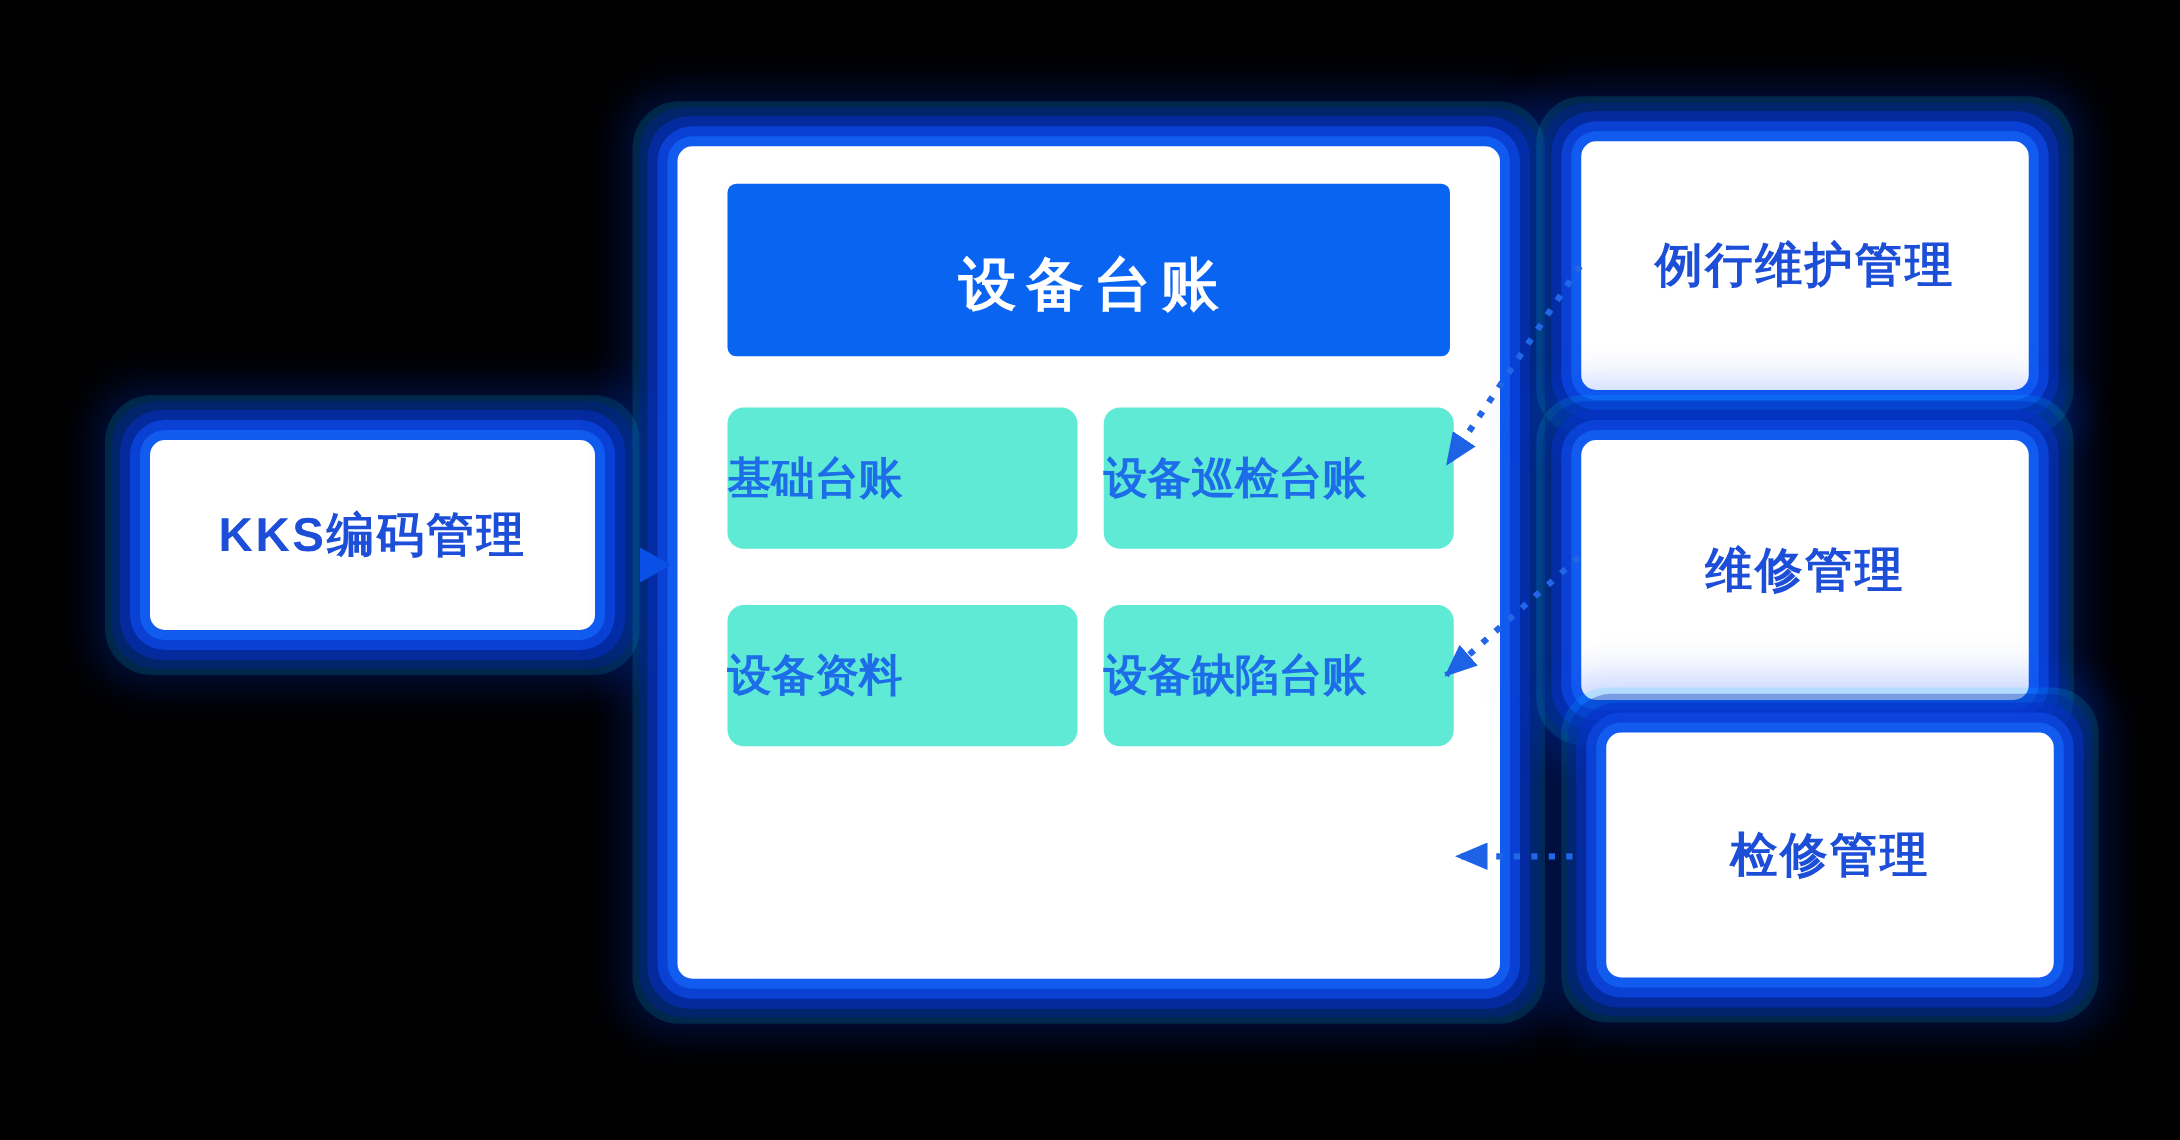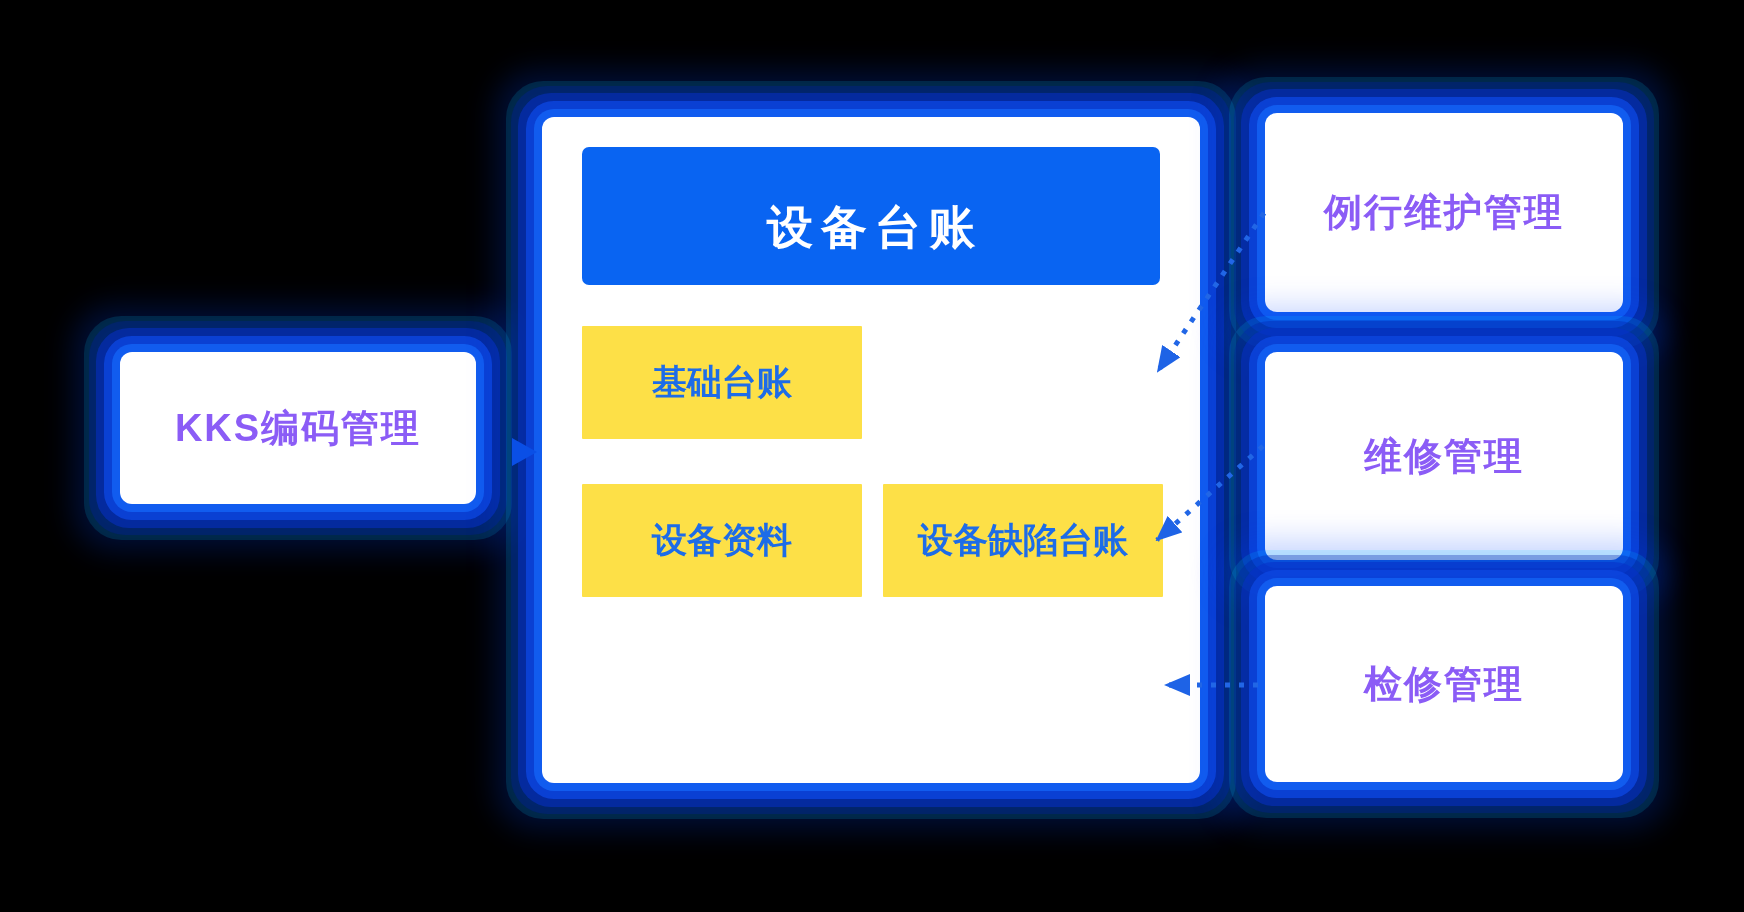--- a/index.html
+++ b/index.html
@@ -13,21 +13,21 @@
     box-shadow:
       0 0 0 8px  rgba(18,94,240,0.95),
       0 0 0 16px rgba(13,70,225,0.78),
       0 0 0 24px rgba(8,48,200,0.55),
       0 0 0 31px rgba(4,28,165,0.32),
       0 0 0 36px rgba(0,210,255,0.14),
       0 0 30px 46px rgba(0,70,255,0.22);
     display:flex;align-items:center;justify-content:center;
   }
   .node-label{
-    color:#8b5cf6;font-weight:700;font-size:38px;letter-spacing:2px;
+    color:#1d4ed8;font-weight:700;font-size:38px;letter-spacing:2px;
     white-space:nowrap;
   }
   
   .kks-box{left:120px;top:352px;width:356px;height:152px;}
   
   .connector{
     position:absolute;left:512px;top:438px;width:0;height:0;z-index:2;
     border-top:14px solid transparent;border-bottom:14px solid transparent;
     border-left:25px solid #0a4fe6;
   }
@@ -39,51 +39,54 @@
     position:absolute;left:40px;top:30px;width:578px;height:138px;
     background:#0964f2;border-radius:7px;
     display:flex;align-items:center;justify-content:center;
   }
   .panel-header span{
     color:#fff;font-weight:700;font-size:46px;letter-spacing:8px;text-indent:8px;
     white-space:nowrap;
     margin-top:24px;
   }
   .item{
-    position:absolute;width:280px;height:113px;background:#fde047;border-radius:1px;
-    display:flex;align-items:center;justify-content:center;
+    position:absolute;width:280px;height:113px;background:#5eead4;border-radius:13px;
+    display:flex;align-items:center;
   }
   .item span{color:#1d6ce8;font-weight:700;font-size:35px;white-space:nowrap;}
   .r1{top:209px;} .r2{top:367px;} .r3{top:522px;}
   .c1{left:40px;} .c2{left:341px;}
   
   .right-box{left:1265px;width:358px;}
   .rb1{top:113px;height:199px;}
   .rb2{top:352px;height:208px;}
-  .rb3{top:586px;height:196px;}
+  .rb3{top:586px;height:196px;margin-left:20px;}
   
   .arrows-svg{position:absolute;left:0;top:0;z-index:3;pointer-events:none;}
   .arrow-line{stroke:#2166e6;stroke-width:5;stroke-dasharray:5 9;fill:none;}
 </style>
 </head>
 <body>
 
 <div class="glow-box kks-box">
   <span class="node-label">KKS编码管理</span>
 </div>
 
 <div class="connector"></div>
 
 <div class="glow-box center-panel">
   <div class="panel-header">
     <span>设备台账</span>
   </div>
 
   <div class="item r1 c1">
     <span>基础台账</span>
+  </div>
+  <div class="item r1 c2">
+    <span>设备巡检台账</span>
   </div>
   <div class="item r2 c1">
     <span>设备资料</span>
   </div>
   <div class="item r2 c2">
     <span>设备缺陷台账</span>
   </div>
 </div>
 
 <div class="glow-box right-box rb1">

